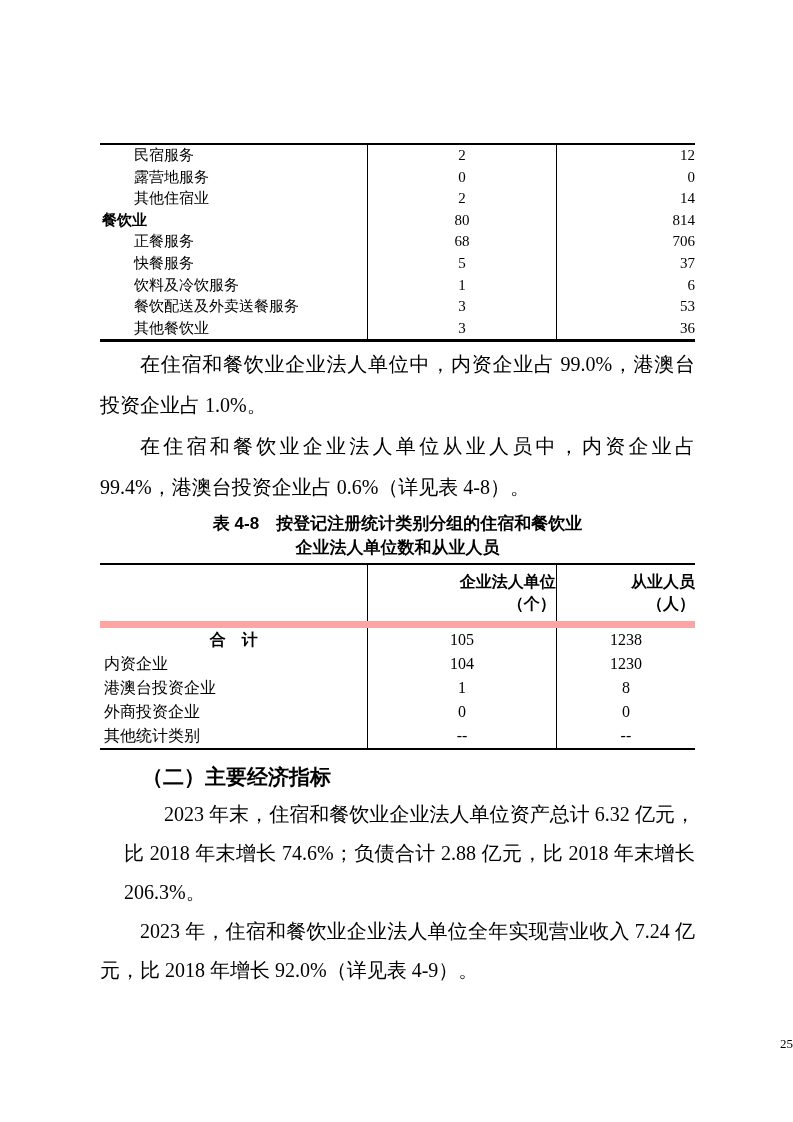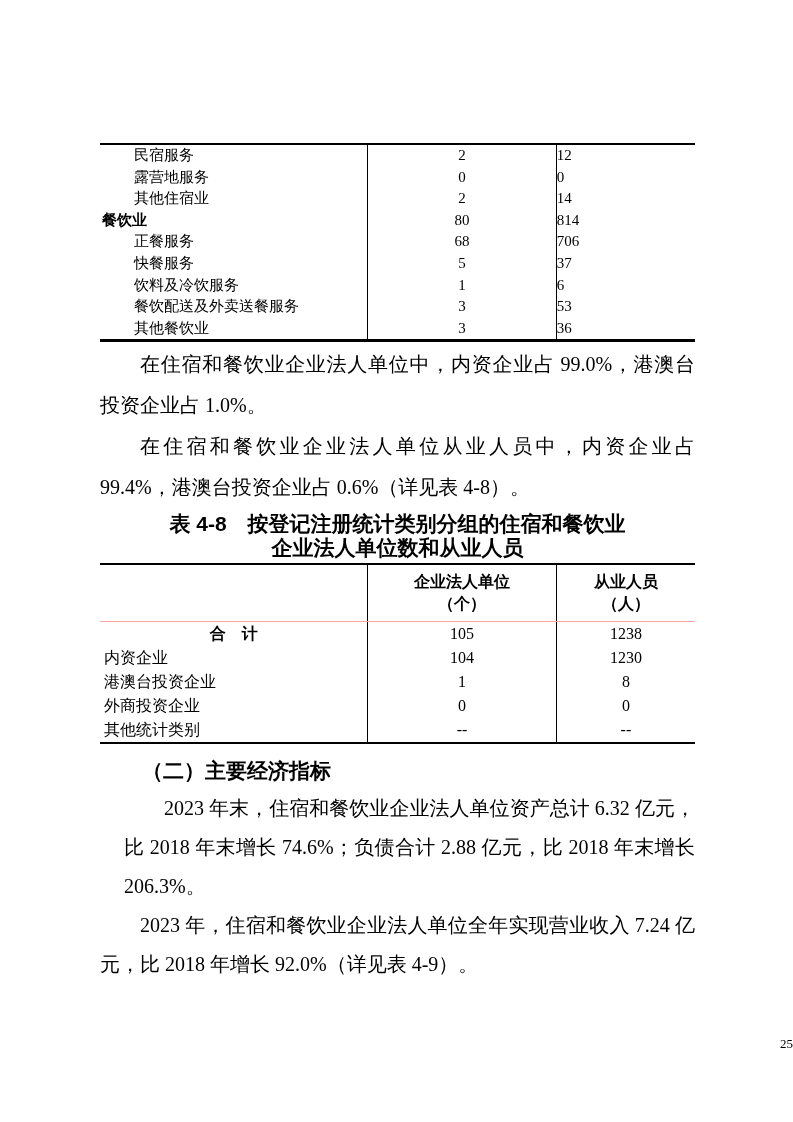--- a/index.html
+++ b/index.html
@@ -15,35 +15,35 @@
   table { border-collapse: collapse; width: 100%; table-layout: fixed; }
   col.c1 { width: 45%; } col.c2 { width: 31.7%; } col.c3 { width: 23.3%; }
 
   
   .tbl-top { border-top: 2px solid #000; border-bottom: 3px solid #000; font-size: 15px; }
   .tbl-top td { height: 21.6px; line-height: 21.6px; padding: 0; white-space: nowrap; overflow: hidden; }
   .tbl-top td.lbl { padding-left: 2px; text-align: left; margin-left: 20px; }
   .tbl-top tr.sub td.lbl { padding-left: 34px; }
   .tbl-top tr.group td.lbl { font-weight: bold; }
   .tbl-top td.v1 { border-left: 1px solid #000; border-right: 1px solid #000; text-align: center; }
-  .tbl-top td.v2 { text-align: left; margin-left: 29px; }
+  .tbl-top td.v2 { text-align: right; margin-left: 29px; }
 
   
   .para { font-size: 20px; line-height: 41px; text-align: justify; text-indent: 2em; }
   .para.tight { line-height: 39px; }
   .p1 { margin-top: 2px; }
   .p3 { margin-top: 3px; margin-left: 24px; }
 
   
-  .tbl-title { margin-top: 4px; text-align: center; font-weight: bold; font-size: 21px; line-height: 24px;
+  .tbl-title { margin-top: 4px; text-align: center; font-weight: bold; font-size: 17px; line-height: 24px;
                font-family: "Liberation Sans", "DejaVu Sans", sans-serif; }
 
   
   .tbl48 { margin-top: 3px; border-top: 2.5px solid #000; border-bottom: 2.5px solid #000; font-size: 16px; }
-  .tbl48 thead td { border-bottom: 1px solid #fca5a5; text-align: center; font-weight: bold;
+  .tbl48 thead td { border-bottom: 7px solid #fca5a5; text-align: right; font-weight: bold;
                     padding: 6px 0; line-height: 22px; font-family: "Liberation Sans", "DejaVu Sans", sans-serif; }
   .tbl48 thead td.v1 { border-left: 1px solid #000; border-right: 1px solid #000; }
   .tbl48 tbody td { height: 24px; line-height: 24px; padding: 0; white-space: nowrap; }
   .tbl48 tbody td.lbl { padding-left: 4px; text-align: left; }
   .tbl48 tbody td.v1 { border-left: 1px solid #000; border-right: 1px solid #000; text-align: center; }
   .tbl48 tbody td.v2 { text-align: center; }
   .tbl48 tr.total td.lbl { font-weight: bold; text-align: center; padding-left: 0; }
 
   
   .section-heading { margin-top: 12px; font-size: 21px; line-height: 30px; font-weight: bold; text-indent: 2em; }

